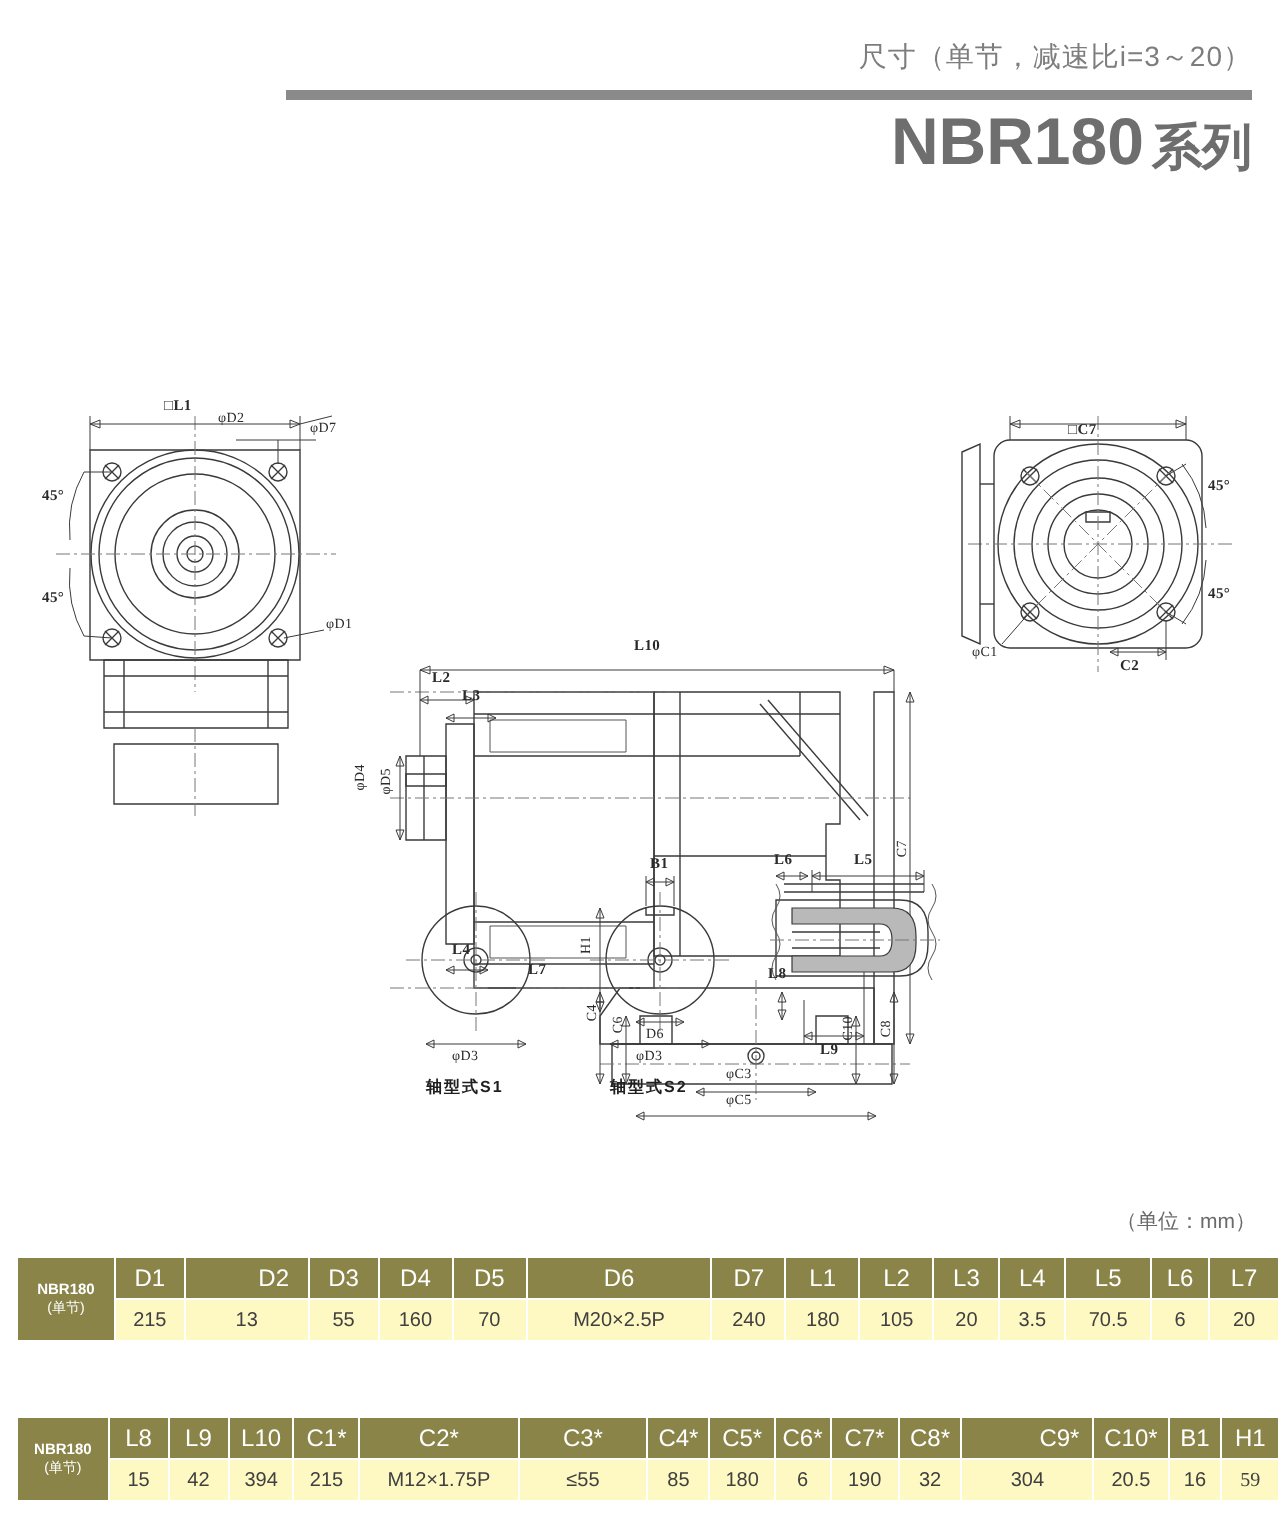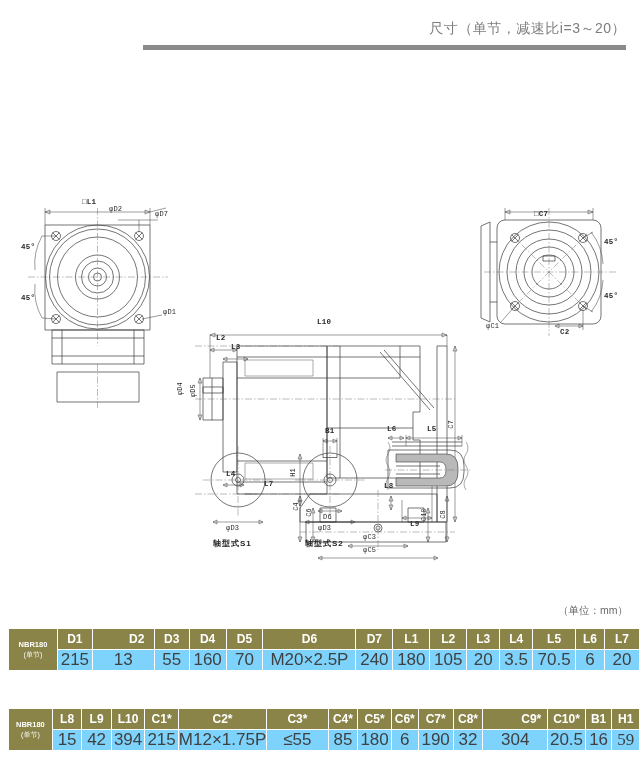--- a/index.html
+++ b/index.html
@@ -22,21 +22,21 @@
     position:absolute;right:14px;top:52px;
     font-size:33px;font-weight:bold;color:#6e6e6e;
     letter-spacing:0px;white-space:nowrap;
   }
   .maintitle .ser{font-size:25px;margin-left:4px;}
 
   
   .drawing{position:absolute;left:0;top:150px;width:640px;height:440px;}
   .dwg-label{
     position:absolute;font-size:7px;color:#2a2a2a;
-    font-family:Liberation Mono, monospace;white-space:nowrap;letter-spacing:.2px;
+    font-family:Liberation Serif, serif;white-space:nowrap;letter-spacing:.2px;
   }
   .dwg-label.v{writing-mode:vertical-rl;transform:rotate(180deg);}
   .dwg-label.b{font-weight:bold;font-size:7.5px;}
   .cn-label{
     position:absolute;font-size:8px;color:#1f1f1f;font-weight:bold;
     white-space:nowrap;letter-spacing:1px;
   }
   svg.dwg{position:absolute;left:0;top:0;}
   svg.dwg *{vector-effect:non-scaling-stroke;}
   .ln{stroke:#3a3a3a;stroke-width:.7;fill:none;}
@@ -53,38 +53,41 @@
 
   
   .tbl{position:absolute;left:8px;border-collapse:collapse;}
   .tbl td{
     border:1px solid #ffffff;
     text-align:center;vertical-align:middle;
     font-size:11.5px;color:#3d3d3d;
     padding:0;height:20px;
   }
   .tbl td.hd{
-    background:#8a8449;color:#ffffff;font-weight:bold;font-size:12px;
-  }
-  .tbl td.dat{background:#7dd3fc;color:#404040;font-size:17px;}
+    background:#8a8449;color:#ffffff;font-weight:normal;font-size:12px;
+  }
+  .tbl td.dat{background:#fef9c3;color:#404040;font-size:10px;}
   .tbl td.rowlbl{
     background:#8a8449;color:#ffffff;
     font-size:7.5px;font-weight:bold;line-height:10px;
     width:48px;padding:1px 0;
   }
   .tbl td.rowlbl .l2{font-size:7px;font-weight:normal;display:block;}
   #table1{top:628px;}
   #table2{top:708px;}
 </style>
 </head>
 <body>
 
 <div class="header">
   <div class="subtitle">尺寸（单节，减速比i=3～20）</div>
   <div class="hrule"></div>
+  <div class="maintitle">
+    <span>NBR180</span><span class="ser">系列</span>
+  </div>
 </div>
 
 <div class="drawing">
 
   <svg class="dwg" width="640" height="440" viewBox="0 0 640 440">
 
     <g>
 
       <rect class="ln" x="45" y="75" width="105" height="105"></rect>
 

